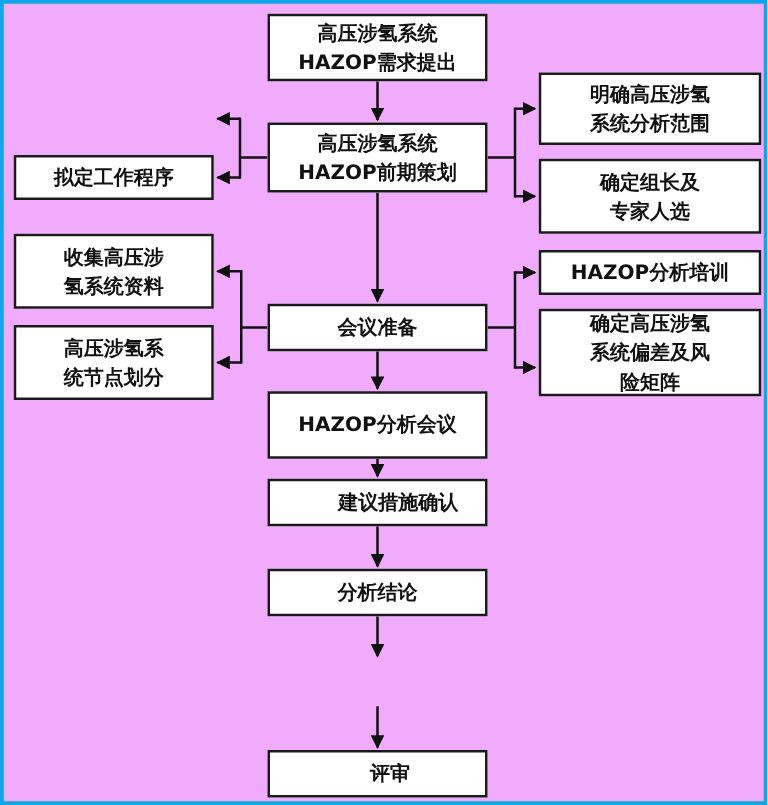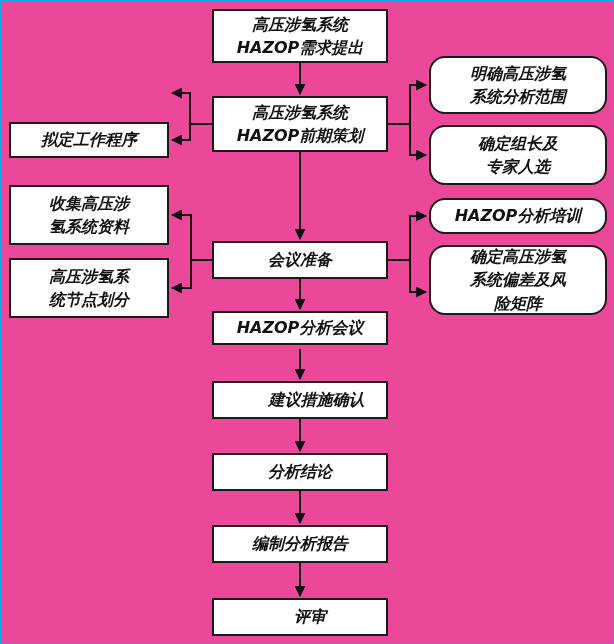--- a/index.html
+++ b/index.html
@@ -5,25 +5,24 @@
   html, body {
     margin: 0;
     padding: 0;
     background: #ffffff;
     font-family: "DejaVu Sans", "Liberation Sans", sans-serif;
   }
   .canvas {
     position: relative;
     width: 614px;
     height: 644px;
-    background: #ec4899;
-    border: 1px solid #0ea5e9;
+    background: #f0abfc;
+    border: 3px solid #0ea5e9;
     box-sizing: border-box;
     overflow: hidden;
-    font-style: italic;
   }
   svg.connectors {
     position: absolute;
     left: 0;
     top: 0;
     width: 614px;
     height: 644px;
     pointer-events: none;
   }
   .node {
@@ -42,33 +41,33 @@
     padding: 2px 4px;
   }
   .node span {
     white-space: pre-line;
   }
   
   .c { left: 211px; width: 176px; }
   .n1 { top: 8px;   height: 54px; }
   .n2 { top: 95px;  height: 56px; }
   .n3 { top: 240px; height: 38px; }
-  .n4 { top: 310px; height: 34px; }
+  .n4 { top: 310px; height: 54px; }
   .n5 { top: 380px; height: 38px; padding-left: 37px; }
   .n6 { top: 452px; height: 38px; }
   .n7 { top: 524px; height: 38px; }
   .n8 { top: 597px; height: 38px; padding-left: 24px; }
   
   .l { left: 8px; width: 160px; }
   .l1 { top: 74px;  height: 36px; }
   .l2 { top: 121px; height: 36px; }
   .l3 { top: 184px; height: 60px; }
   .l4 { top: 257px; height: 60px; }
   
-  .r { left: 428px; width: 178px; border-radius: 16px; }
+  .r { left: 428px; width: 178px; }
   .r1 { top: 55px;  height: 58px; }
   .r2 { top: 124px; height: 60px; }
   .r3 { top: 197px; height: 36px; }
   .r4 { top: 244px; height: 70px; }
 </style>
 </head>
 <body>
 
 <div class="canvas">
 
@@ -117,23 +116,20 @@
   </div>
   <div class="node c n4">
     <span>HAZOP分析会议</span>
   </div>
   <div class="node c n5">
     <span>建议措施确认</span>
   </div>
   <div class="node c n6">
     <span>分析结论</span>
   </div>
-  <div class="node c n7">
-    <span>编制分析报告</span>
-  </div>
   <div class="node c n8">
     <span>评审</span>
   </div>
 
   <div class="node l l2">
     <span>拟定工作程序</span>
   </div>
   <div class="node l l3">
     <span>收集高压涉
 氢系统资料</span>

